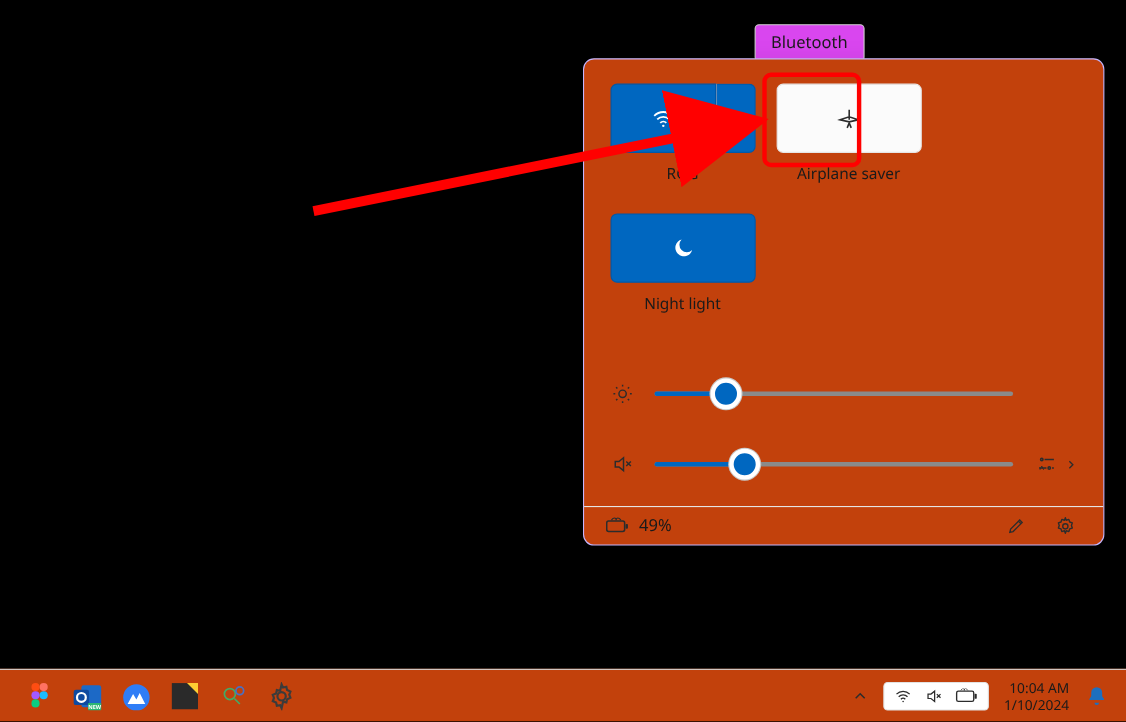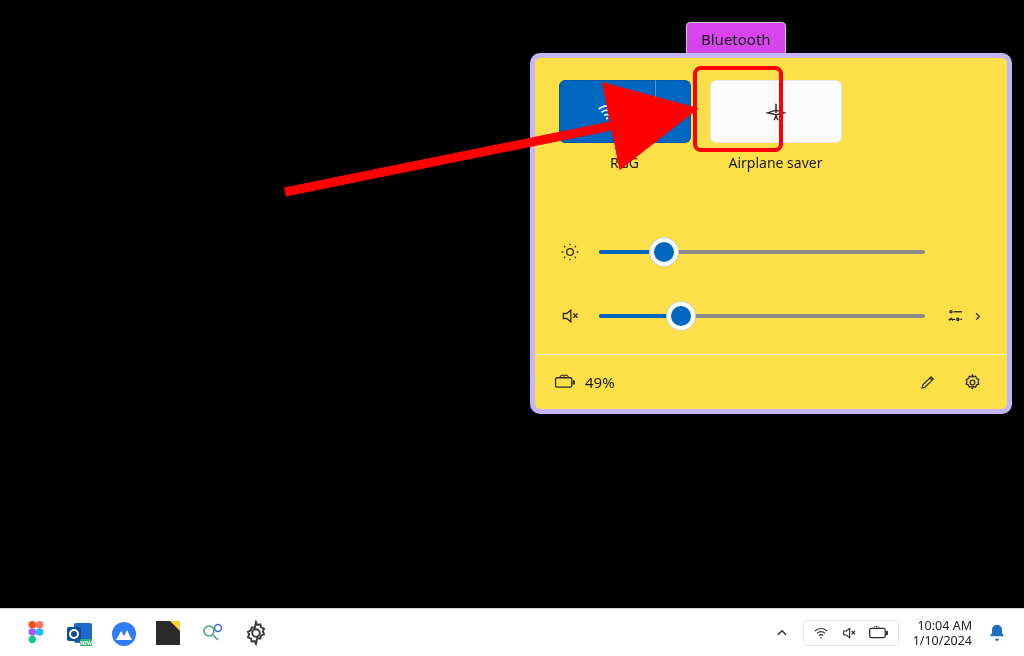--- a/index.html
+++ b/index.html
@@ -12,22 +12,22 @@
     overflow: hidden;
     position: relative;
   }
 
   
   .flyout {
     position: absolute;
     left: 530px;
     top: 53px;
     width: 472px;
-    background: #fde047;
-    border: 5px solid #c4b5fd;
+    background: #c2410c;
+    border: 1px solid #c4b5fd;
     border-radius: 10px;
     box-shadow: 0 12px 28px rgba(0,0,0,.18);
   }
   .tiles-area {
     padding: 22px 20px 10px 22px;
   }
   .tile-row {
     display: flex;
     gap: 16px;
     margin-bottom: 8px;
@@ -116,32 +116,32 @@
     transform:translate(-50%,-50%);
     box-shadow:0 0 0 1px #cacaca;
   }
   .slider-icon, .slider-trailing { width:22px; display:flex; justify-content:center; }
   .slider-trailing { width:40px; justify-content:flex-end; gap:4px; align-items:center;}
 
   
   .flyout-footer {
     display:flex; align-items:center;
     border-top:1px solid #e5e5e5;
-    padding:10px 18px;
+    padding:0 18px;
     gap:10px;
   }
   .footer-spacer { flex:1; }
   .footer-btn { width:34px; height:34px; border-radius:6px;
     display:flex; align-items:center; justify-content:center;}
 
   
   .taskbar {
     position:absolute; left:0; bottom:0;
     width:100%; height:48px;
-    background:#ffffff;
+    background:#c2410c;
     border-top:1px solid #d3d3d3;
     display:flex; align-items:center;
     box-sizing:border-box;
     padding:0 8px 0 16px;
   }
   .tb-icon {
     width:40px; height:40px;
     display:flex; align-items:center; justify-content:center;
     margin-right:4px;
     border-radius:6px;
@@ -211,20 +211,28 @@
             <path d="M10 21l2-5 2 5M12 3l0 10M3 13l9-3 9 3-9 2-9-2z"></path>
           </svg>
         </div>
         <div class="tile-label">Airplane saver</div>
       </div>
     </div>
 
     <div class="tile-row">
 
 
+      <div class="tile-col">
+        <div class="tile-btn tile-on">
+          <svg width="22" height="22" viewBox="0 0 24 24" fill="white" stroke="none">
+            <path d="M21 13.5A8.5 8.5 0 1 1 10.5 3 7 7 0 0 0 21 13.5z"></path>
+          </svg>
+        </div>
+        <div class="tile-label">Night light</div>
+      </div>
 
     </div>
   </div>
 
   <div class="sliders">
 
     <div class="slider-row">
       <span class="slider-icon">
         <svg width="20" height="20" viewBox="0 0 24 24" fill="none" stroke="#2c2c2c" stroke-width="1.6">
           <circle cx="12" cy="12" r="4"></circle>

